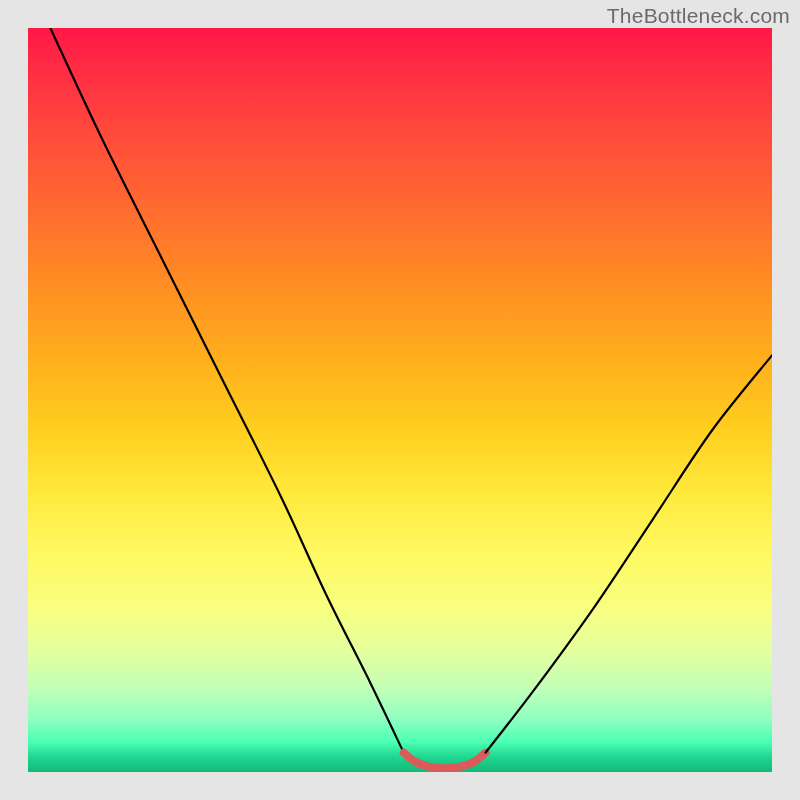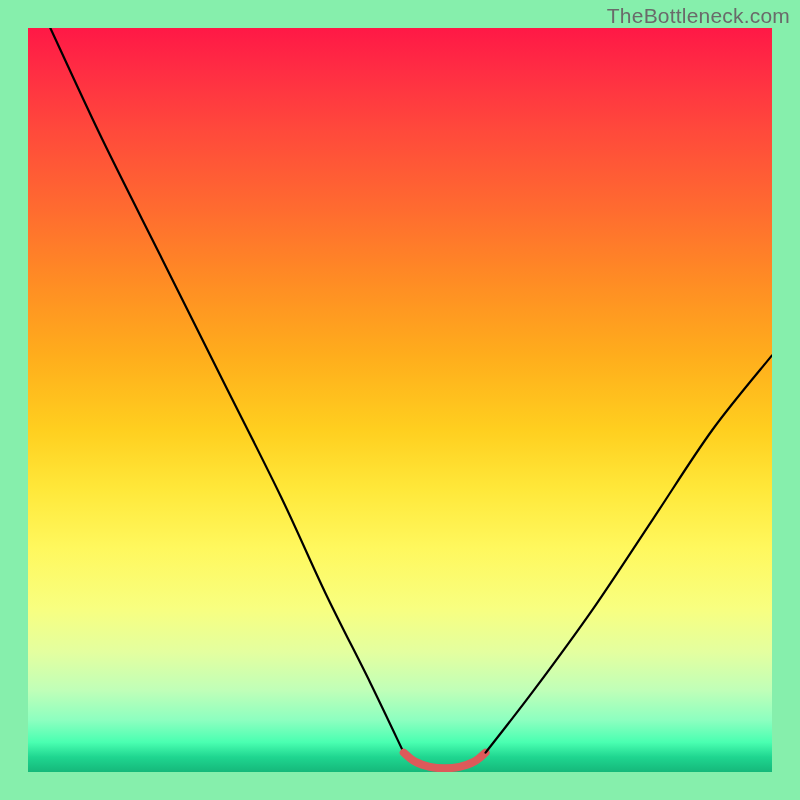--- a/index.html
+++ b/index.html
@@ -8,21 +8,21 @@
     width: 800px;
     height: 800px;
     background: #000;
     overflow: hidden;
     font-family: Arial, Helvetica, sans-serif;
   }
   .frame {
     position: relative;
     width: 800px;
     height: 800px;
-    background: #86efac;
+    background: #e5e5e5;
   }
   .watermark {
     position: absolute;
     top: 4px;
     right: 10px;
     color: #6a6a6a;
     font-size: 21px;
     font-weight: 500;
     letter-spacing: 0.2px;
     z-index: 20;

